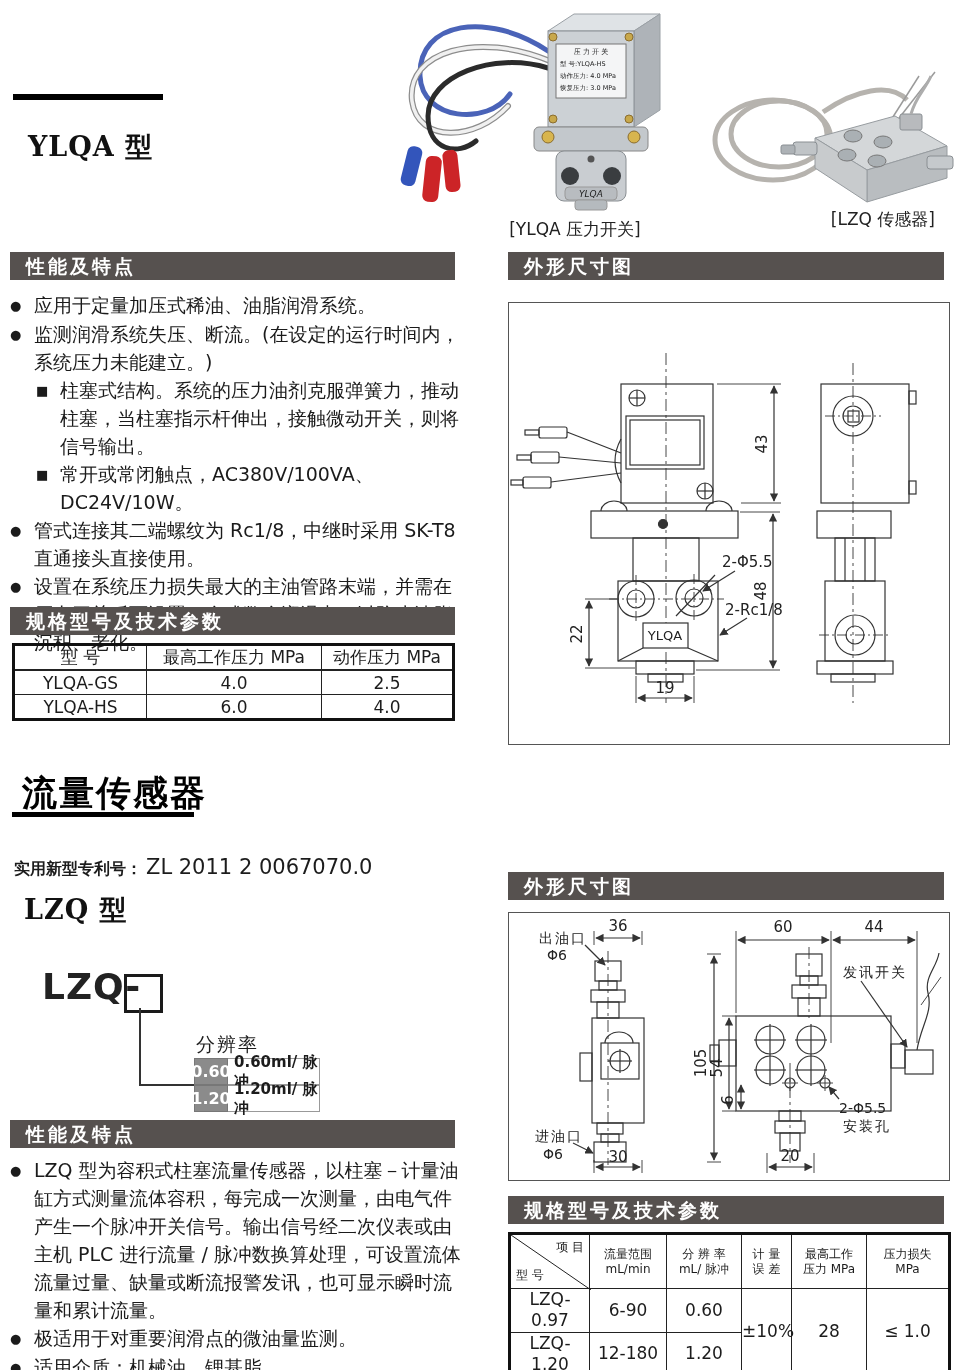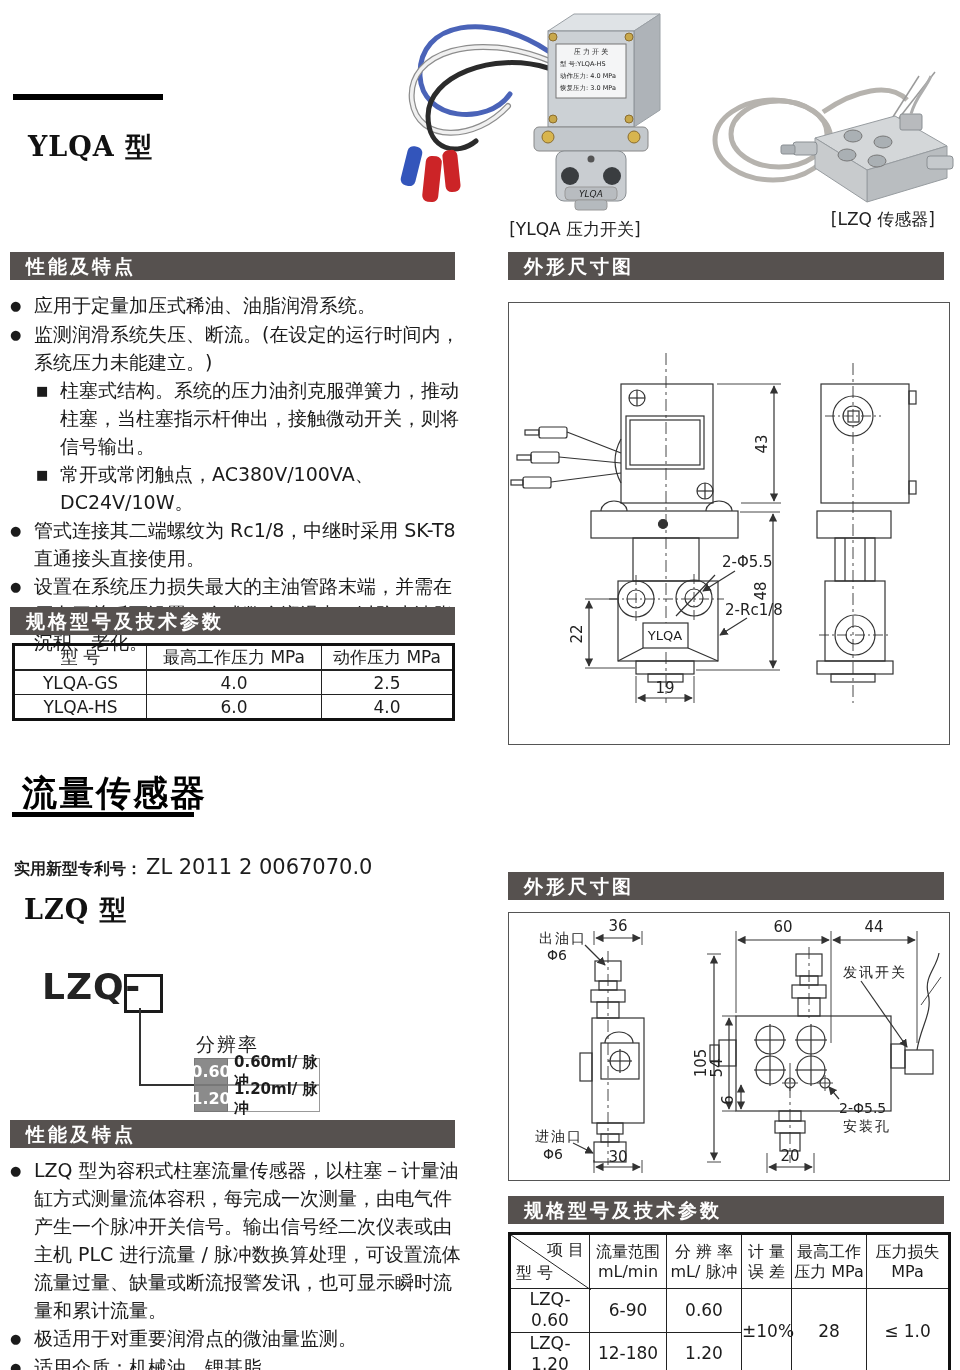--- a/index.html
+++ b/index.html
@@ -23,21 +23,21 @@
   .feat{display:flex;font-size:19px;line-height:28px;color:#1b1b1b;}
   .feat .mk{flex:0 0 24px;font-size:13px;padding-top:1px;text-align:left;}
   .feat.sub{padding-left:26px;}
   .feat .tx{flex:1;}
   
   table{border-collapse:collapse;table-layout:fixed;}
   .t1{position:absolute;left:12px;top:643px;width:440px;border:3px solid #111;}
   .t1 td{border:1px solid #222;text-align:center;font-size:17px;height:23px;padding:0;}
   .t1 tr.hd td{border-bottom-width:2px;}
   .t2{position:absolute;left:508px;top:1232px;width:440px;border:3px solid #111;}
-  .t2 td{border:1px solid #222;text-align:center;font-size:16px;padding:0;line-height:1.25;}
+  .t2 td{border:1px solid #222;text-align:center;font-size:12px;padding:0;line-height:1.25;}
   .t2 .corner{position:relative;}
   .t2 .corner svg{position:absolute;left:0;top:0;}
   .t2 .corner .ct{position:absolute;top:5px;right:5px;}
   .t2 .corner .cb{position:absolute;bottom:5px;left:5px;}
   .t2 td.data{font-size:17px;}
   
   .draw-box{position:absolute;border:1px solid #555;background:#fff;}
   svg text{font-family:"DejaVu Sans",sans-serif;fill:#222;}
   
   .lzq-prefix{position:absolute;left:42px;top:966px;font-size:36px;font-weight:600;
@@ -457,21 +457,21 @@
       <td>
         <div>最高工作</div>
             <div>压力 MPa</div>
           </td>
       <td>
         <div>压力损失</div>
             <div>MPa</div>
           </td>
     </tr>
     <tr style="height:31px">
-      <td class="data">LZQ-0.60</td>
+      <td class="data">LZQ-0.97</td>
       <td class="data">6-90</td>
       <td class="data">0.60</td>
       <td class="data" rowspan="2">±10%</td>
       <td class="data" rowspan="2">28</td>
       <td class="data" rowspan="2">≤ 1.0</td>
     </tr>
     <tr style="height:31px">
       <td class="data">LZQ-1.20</td>
       <td class="data">12-180</td>
       <td class="data">1.20</td>

